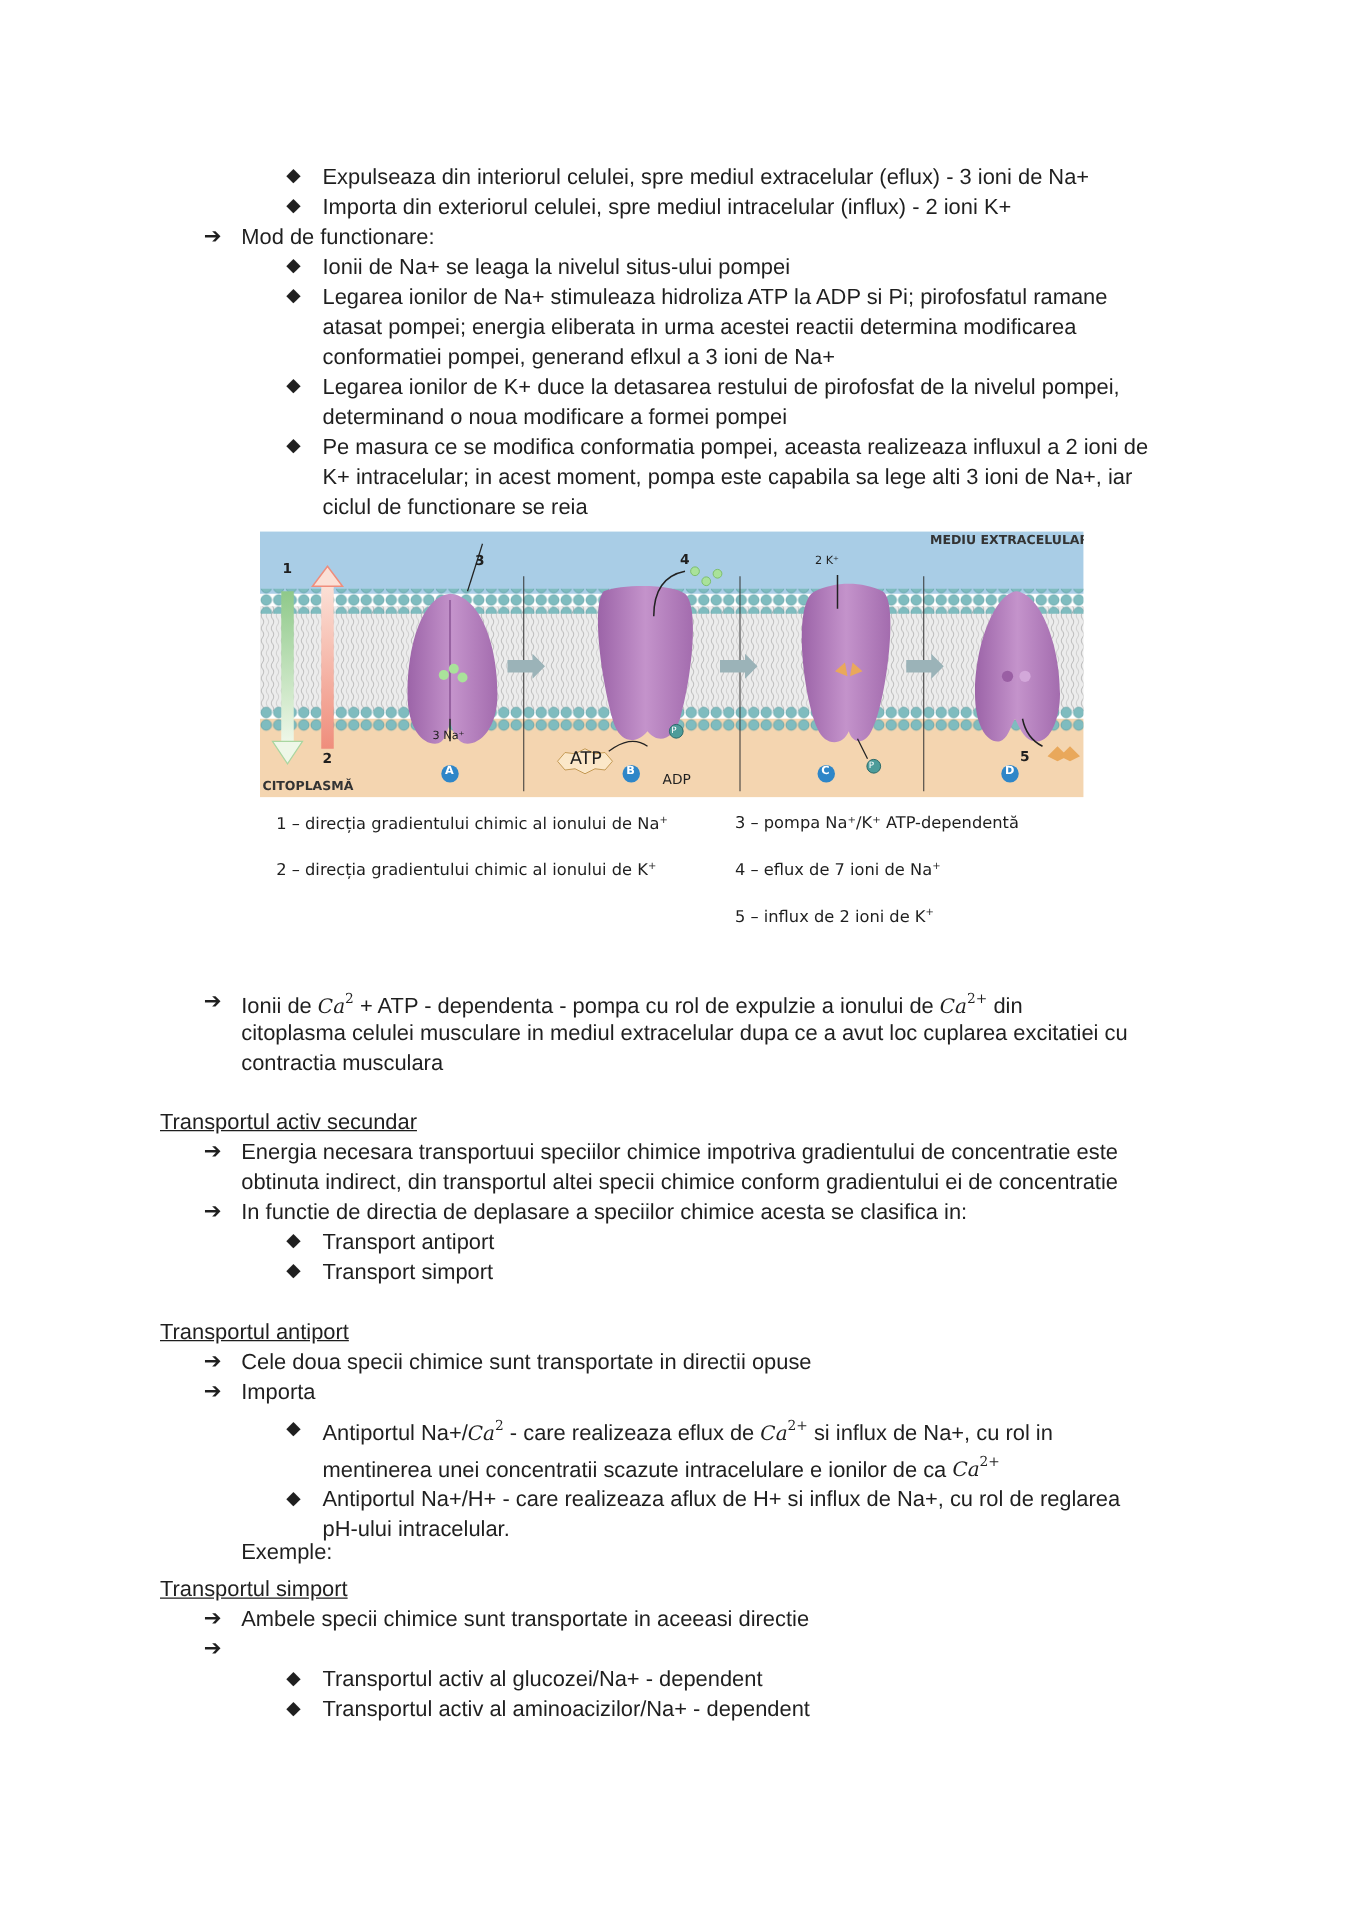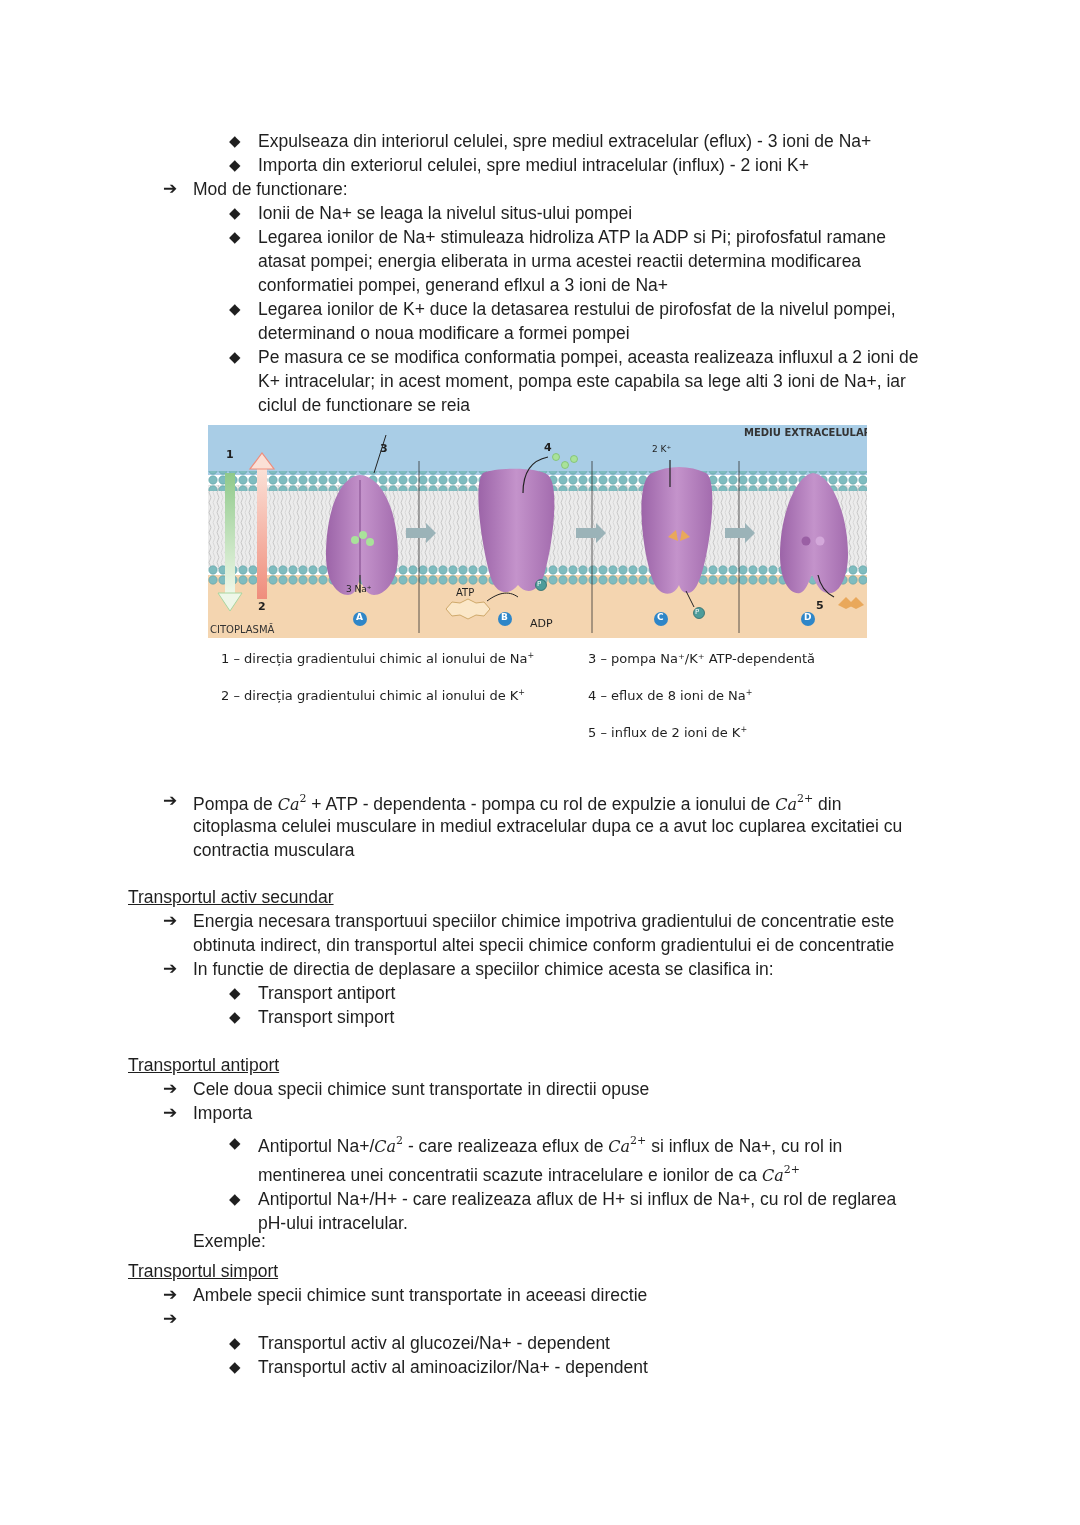--- a/index.html
+++ b/index.html
@@ -131,57 +131,57 @@
     <polygon points="238,184 244,177 252,178 260,174 268,178 276,177 282,184 276,191 268,190 260,194 252,190 244,191" fill="#fbe7c8" stroke="#c49a55" stroke-width="0.8"></polygon>
 
     <circle cx="152" cy="194" r="7" fill="#2e86c8"></circle>
     <circle cx="297" cy="194" r="7" fill="#2e86c8"></circle>
     <circle cx="453" cy="194" r="7" fill="#2e86c8"></circle>
     <circle cx="600" cy="194" r="7" fill="#2e86c8"></circle>
   </svg>
 
   
   <span class="legend" style="left:536px;top:2px;font-size:10px;font-weight:bold;color:#333">MEDIU EXTRACELULAR</span>
-  <span class="legend" style="left:2px;top:199px;font-size:10px;font-weight:normal;color:#333">CITOPLASMĂ</span>
+  <span class="legend" style="left:2px;top:199px;font-size:10px;font-weight:bold;color:#333">CITOPLASMĂ</span>
   <span class="legend" style="left:18px;top:23px;font-size:11px;font-weight:bold">1</span>
   <span class="legend" style="left:50px;top:175px;font-size:11px;font-weight:bold">2</span>
   <span class="legend" style="left:172px;top:17px;font-size:11px;font-weight:bold">3</span>
   <span class="legend" style="left:336px;top:16px;font-size:11px;font-weight:bold">4</span>
   <span class="legend" style="left:608px;top:174px;font-size:11px;font-weight:bold">5</span>
   <span class="legend" style="left:138px;top:159px;font-size:9px">3 Na⁺</span>
   <span class="legend" style="left:444px;top:19px;font-size:9px">2 K⁺</span>
-  <span class="legend" style="left:248px;top:162px;font-size:10px">ATP</span>
+  <span class="legend" style="left:248px;top:174px;font-size:14px">ATP</span>
   <span class="legend" style="left:322px;top:192px;font-size:11px">ADP</span>
   <span class="legend" style="left:329px;top:155px;font-size:7px;color:#fff">P</span>
   <span class="legend" style="left:487px;top:183px;font-size:7px;color:#fff">P</span>
   <span class="legend" style="left:148px;top:187px;font-size:9px;color:#fff;font-weight:bold">A</span>
   <span class="legend" style="left:293px;top:187px;font-size:9px;color:#fff;font-weight:bold">B</span>
   <span class="legend" style="left:449px;top:187px;font-size:9px;color:#fff;font-weight:bold">C</span>
   <span class="legend" style="left:596px;top:187px;font-size:9px;color:#fff;font-weight:bold">D</span>
 </div>
 
 <div class="legend" style="left:221px;top:651px">
   <span>1</span> – <span>direcția gradientului chimic al ionului de Na</span><sup>+</sup>
 </div>
 <div class="legend" style="left:221px;top:688px">
   <span>2</span> – <span>direcția gradientului chimic al ionului de K</span><sup>+</sup>
 </div>
 <div class="legend" style="left:588px;top:651px">
   <span>3</span> – <span>pompa Na⁺/K⁺ ATP-dependentă</span>
 </div>
 <div class="legend" style="left:588px;top:688px">
-  <span>4</span> – <span>eflux de 8 ioni de Na</span><sup>+</sup>
+  <span>4</span> – <span>eflux de 7 ioni de Na</span><sup>+</sup>
 </div>
 <div class="legend" style="left:588px;top:725px">
   <span>5</span> – <span>influx de 2 ioni de K</span><sup>+</sup>
 </div>
 
 <span class="marker arrow-m" style="top:789px">➔</span>
 <div class="line l1" style="top:789px">
-  <span>Pompa de </span><span class="ca"><span>Ca</span><sup>2</sup></span><span> + ATP - dependenta - pompa cu rol de expulzie a ionului de </span><span class="ca"><span>Ca</span><sup>2+</sup></span><span> din</span>
+  <span>Ionii de </span><span class="ca"><span>Ca</span><sup>2</sup></span><span> + ATP - dependenta - pompa cu rol de expulzie a ionului de </span><span class="ca"><span>Ca</span><sup>2+</sup></span><span> din</span>
 </div>
 <div class="line l1" style="top:814px">citoplasma celulei musculare in mediul extracelular dupa ce a avut loc cuplarea excitatiei cu</div>
 <div class="line l1" style="top:838px">contractia musculara</div>
 
 <div class="line l0" style="top:885px">Transportul activ secundar</div>
 <span class="marker arrow-m" style="top:909px">➔</span>
 <div class="line l1" style="top:909px">Energia necesara transportuui speciilor chimice impotriva gradientului de concentratie este</div>
 <div class="line l1" style="top:933px">obtinuta indirect, din transportul altei specii chimice conform gradientului ei de concentratie</div>
 <span class="marker arrow-m" style="top:957px">➔</span>
 <div class="line l1" style="top:957px">In functie de directia de deplasare a speciilor chimice acesta se clasifica in:</div>

